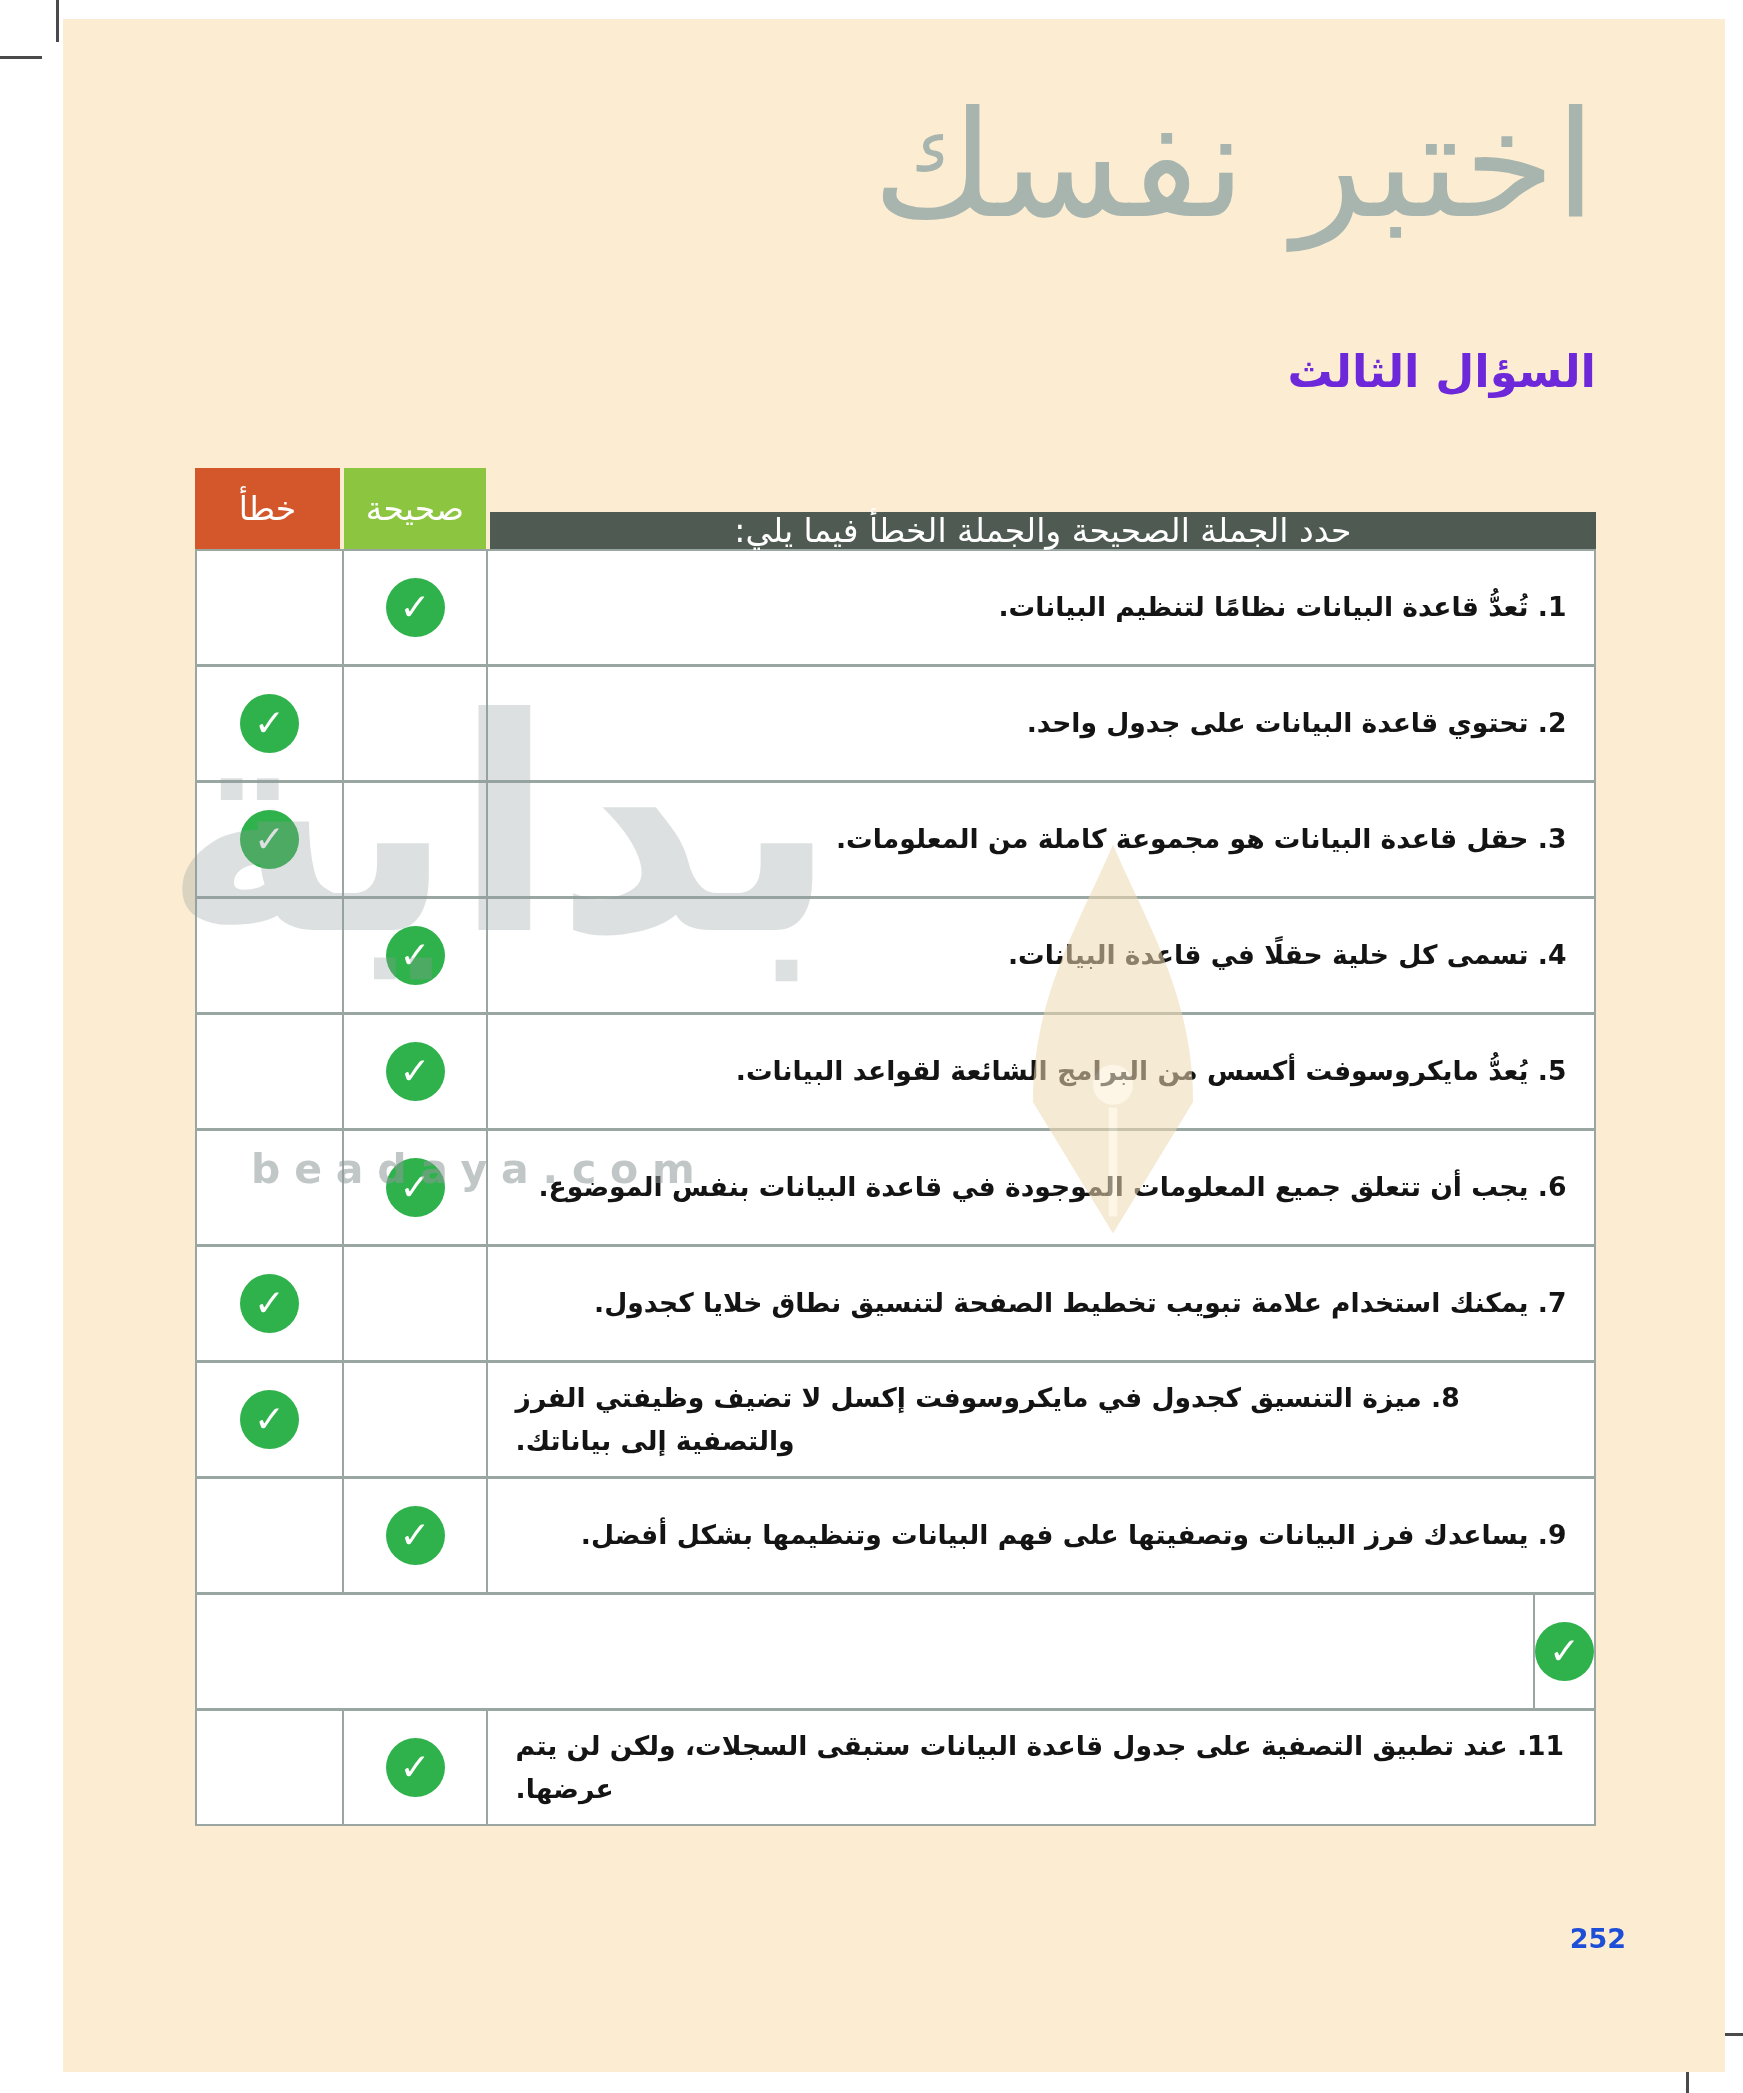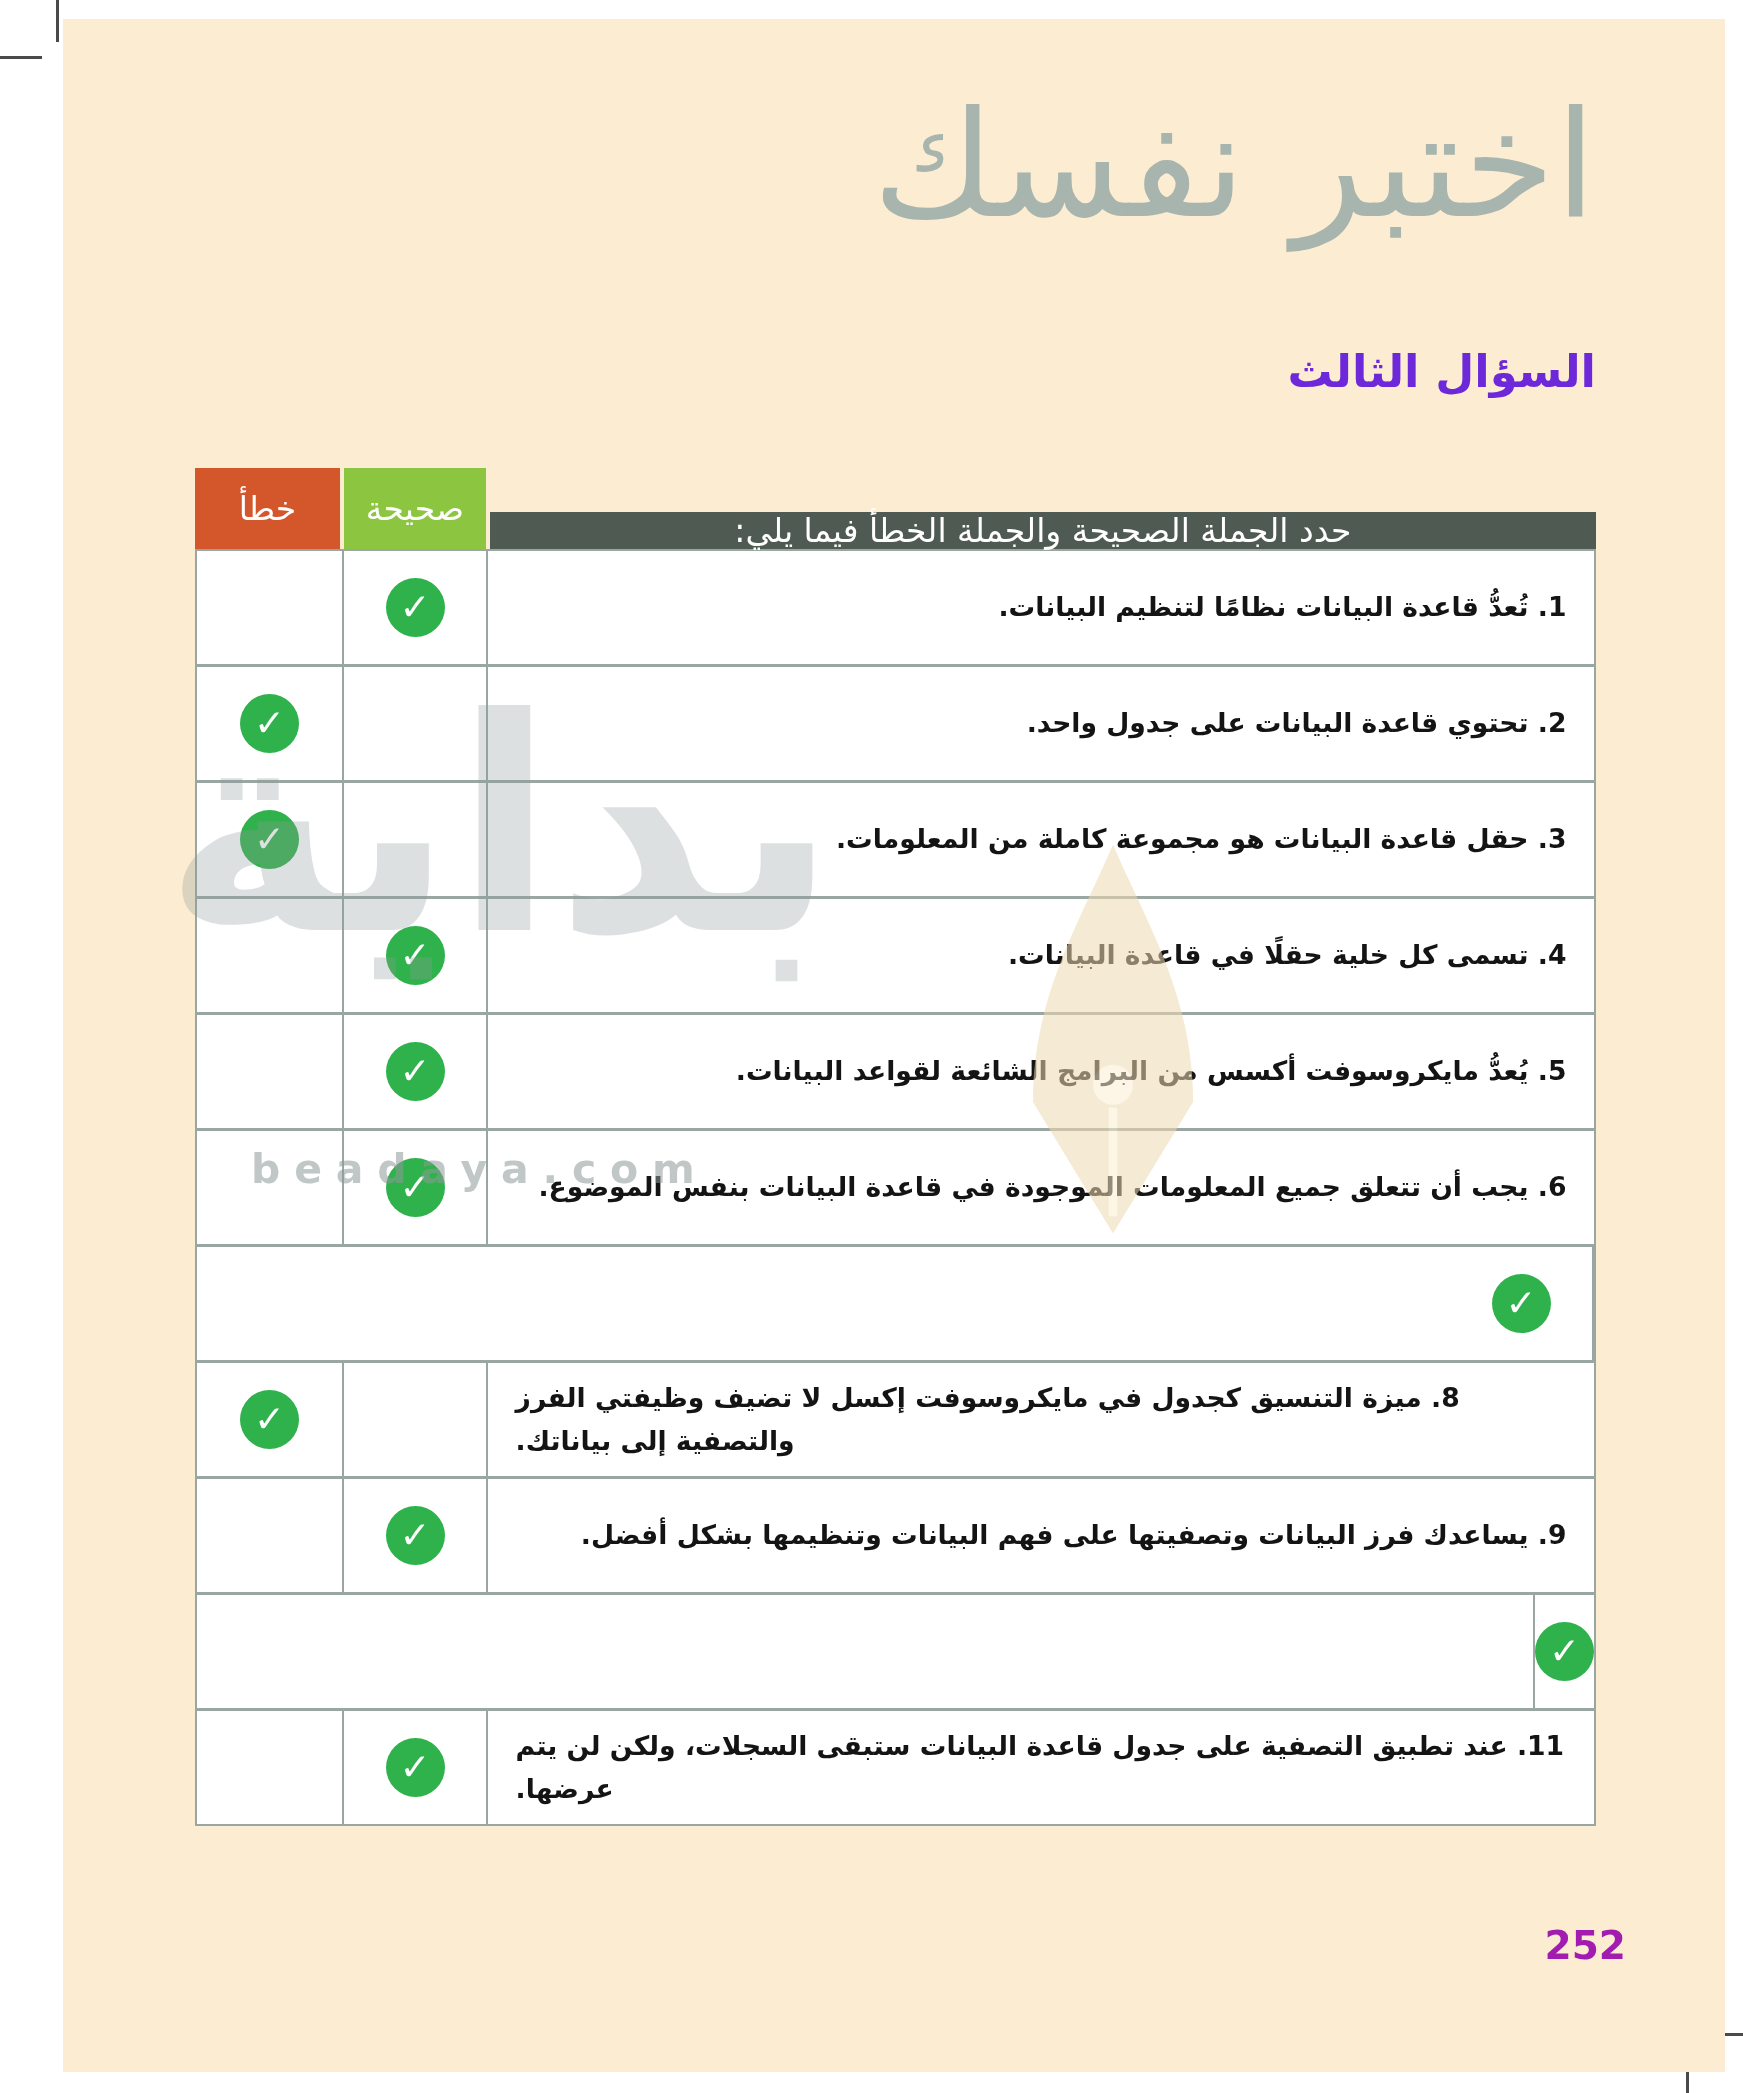--- a/index.html
+++ b/index.html
@@ -68,21 +68,21 @@
   }
   .check {
     position:relative; z-index:3;
     width:59px; height:59px; border-radius:50%;
     background:var(--check-green, #2fb24c); color:#ffffff;
     display:flex; align-items:center; justify-content:center;
     font-size:37px; font-weight:bold;
   }
   .page-num {
     position:absolute; top:1923px; right:118px;
-    font-size:39px; font-weight:bold; color:#a21caf;
+    font-size:27px; font-weight:bold; color:#1d4ed8;
   }
 </style>
 </head>
 <body>
 
 <div class="canvas">
   <div class="crop tl-v"></div>
   <div class="crop tl-h"></div>
   <div class="crop br-v"></div>
   <div class="crop br-h"></div>
@@ -157,20 +157,23 @@
         <div class="trow">
           <div class="cell statement">
             <span class="stmt">6. يجب أن تتعلق جميع المعلومات الموجودة في قاعدة البيانات بنفس الموضوع.</span>
           </div>
           <div class="cell mark">
             <span class="check">✓</span>
           </div>
           <div class="cell mark"></div>
         </div>
         <div class="trow">
+          <div class="cell statement">
+            <span class="stmt">7. يمكنك استخدام علامة تبويب تخطيط الصفحة لتنسيق نطاق خلايا كجدول.</span>
+          </div>
           <div class="cell mark"></div>
           <div class="cell mark">
             <span class="check">✓</span>
           </div>
         </div>
         <div class="trow">
           <div class="cell statement">
             <span class="stmt">8. ميزة التنسيق كجدول في مايكروسوفت إكسل لا تضيف وظيفتي الفرز والتصفية إلى بياناتك.</span>
           </div>
           <div class="cell mark"></div>

